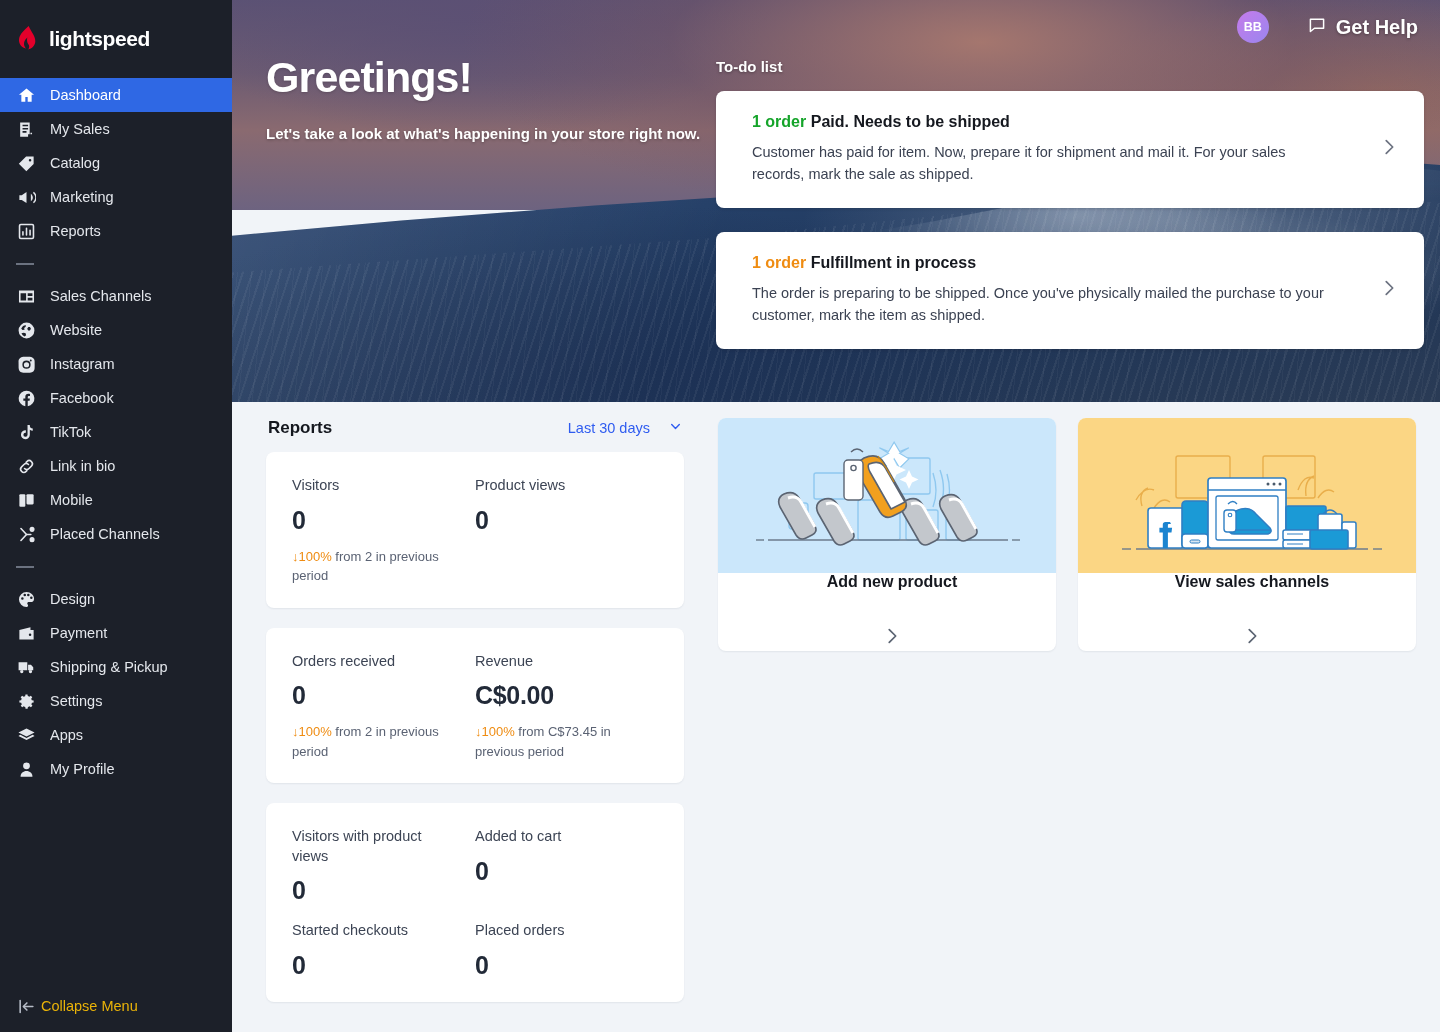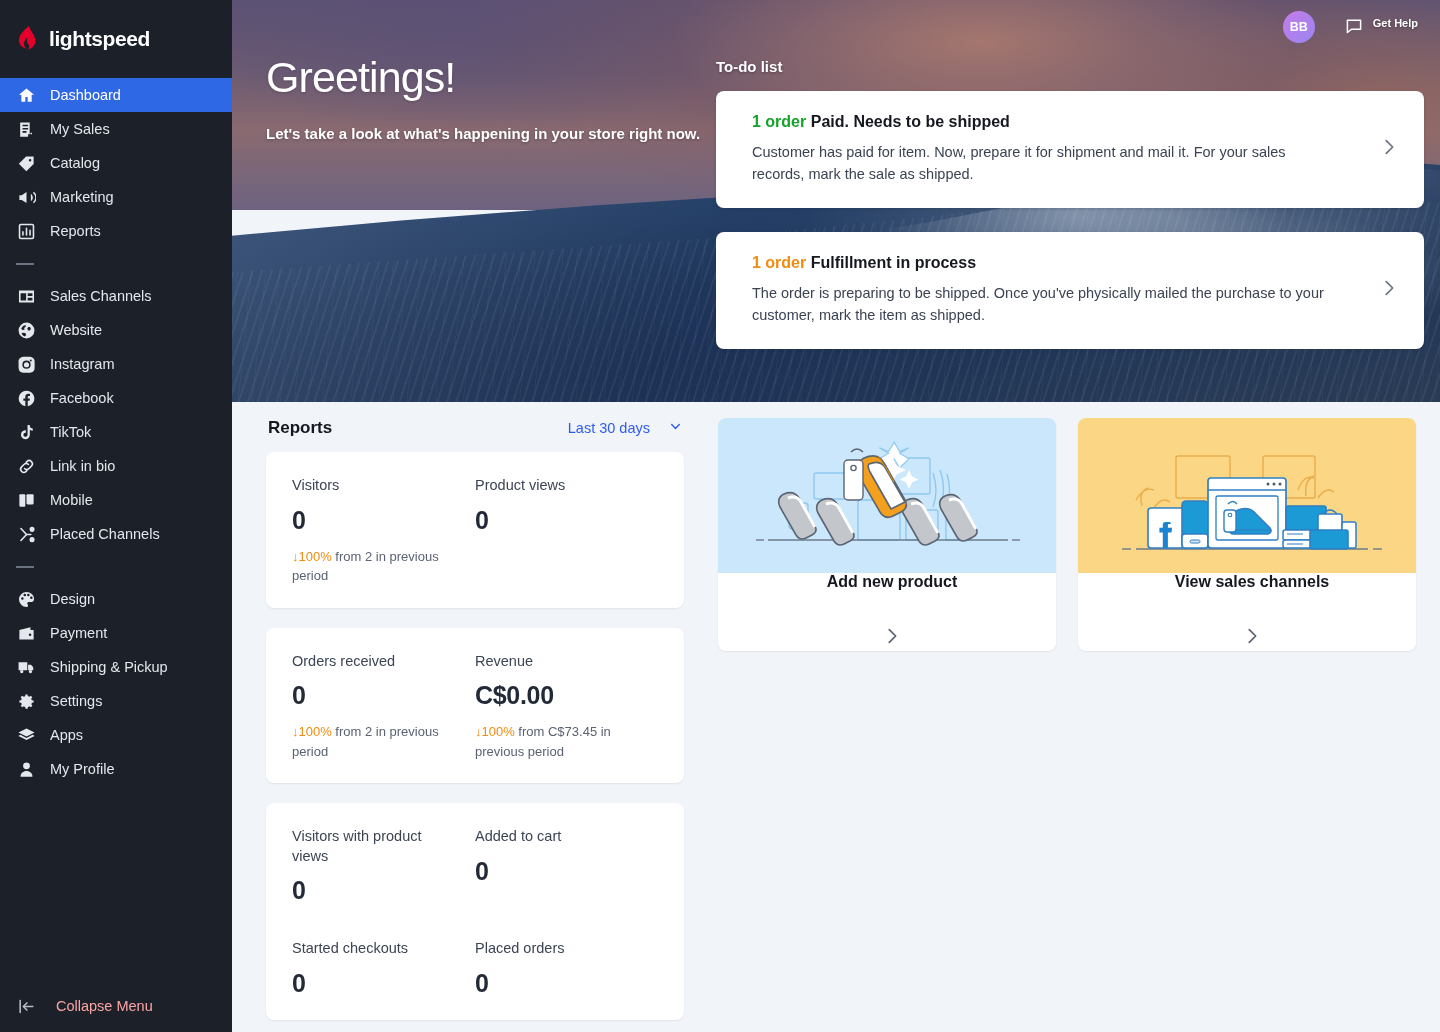--- a/index.html
+++ b/index.html
@@ -41,22 +41,22 @@
   }
   .nav-ico svg { display: block; }
   .nav-label { white-space: nowrap; }
   .nav-divider {
     height: 31px; display: flex; align-items: center; padding-left: 16px;
   }
   .nav-divider i { display: block; width: 18px; height: 2px; background: #6b7280; }
 
   .collapse {
     height: 52px; display: flex; align-items: center;
-    padding-left: 16px; gap: 20px;
-    color: #fca5a5; font-size: 14.5px; cursor: pointer;
+    padding-left: 16px; gap: 5px;
+    color: #eab308; font-size: 14.5px; cursor: pointer;
   }
 
   
   .main { flex: 1 1 auto; height: 1032px; position: relative; overflow: hidden; background: #f1f4f8; }
 
   
   .hero {
     position: relative; height: 402px; width: 1208px;
     overflow: hidden;
   }
@@ -90,21 +90,21 @@
   .foam {
     position: absolute; left: 0; top: 186px; width: 100%; height: 216px;
     background:
       repeating-linear-gradient(108deg, rgba(255,255,255,.055) 0 2px, rgba(255,255,255,0) 2px 9px),
       repeating-linear-gradient(96deg, rgba(255,255,255,.035) 0 1px, rgba(255,255,255,0) 1px 14px);
     clip-path: polygon(0 40%, 20% 32%, 40% 24%, 58% 14%, 74% 4%, 86% 0, 100% 8%, 100% 100%, 0 100%);
   }
 
   .hero-inner { position: relative; padding: 56px 0 0 34px; }
   .greeting {
-    color: #ffffff; font-size: 43px; font-weight: 400; letter-spacing: -0.9px;
+    color: #ffffff; font-size: 43px; font-weight: 700; letter-spacing: -0.9px;
     line-height: 1.0;
     text-shadow: 0 1px 3px rgba(0,0,0,.18);
   }
   .subgreeting {
     margin-top: 26px; color: #ffffff; font-size: 15px; font-weight: 700;
     text-shadow: 0 1px 3px rgba(0,0,0,.3);
   }
   .storeurl-row {
     margin-top: 25px; display: inline-flex; align-items: center; gap: 9px;
     cursor: pointer;
@@ -161,53 +161,53 @@
   .metric-grid .metric { width: 50%; padding-right: 14px; }
   .metric-label { font-size: 14.5px; color: #3c4454; line-height: 1.35; }
   .metric-value {
     font-size: 25px; font-weight: 700; color: #222a38;
     margin-top: 10px; letter-spacing: -0.3px;
   }
   .metric-delta {
     margin-top: 12px; font-size: 13px; color: #5a6273; line-height: 1.5;
   }
   .metric-delta b { color: #ef8c12; font-weight: 400; }
-  .metric-row2 { margin-top: 34px; }
+  .metric-row2 { margin-top: 16px; }
 
   
   .promos { display: flex; gap: 22px; }
   .promo {
     width: 338px; background: #ffffff; border-radius: 8px; overflow: hidden;
     box-shadow: 0 1px 2px rgba(20,30,50,.07); cursor: pointer;
   }
   .promo-art { height: 155px; position: relative; }
   .promo-art.blue { background: #cbe7fb; }
   .promo-art.yellow { background: #fbd684; }
   .promo-foot {
     height: 78px; display: flex; align-items: center; justify-content: space-between;
     padding: 0 24px 0 34px;
     flex-direction: column;
   }
   .promo-label { font-size: 16px; font-weight: 700; color: #15181f; }
 
   
   .topbar {
     position: absolute; right: 22px; top: 11px;
-    display: flex; align-items: center; gap: 30px; z-index: 5;
+    display: flex; align-items: center; gap: 39px; z-index: 5;
   }
   .avatar {
     width: 32px; height: 32px; border-radius: 50%;
     background: linear-gradient(135deg, #c57bea 0%, #9a86ef 100%);
     color: #ffffff; font-size: 12.5px; font-weight: 700;
     display: flex; align-items: center; justify-content: center;
     cursor: pointer;
   }
   .gethelp {
     display: inline-flex; gap: 10px;
-    color: #ffffff; font-size: 11px; font-weight: 700;
+    color: #ffffff; font-size: 20px; font-weight: 700;
     text-shadow: 0 1px 3px rgba(0,0,0,.35); cursor: pointer;
   }
 </style>
 </head>
 <body>
 
 <div class="app">
 
   <aside class="sidebar">
 

